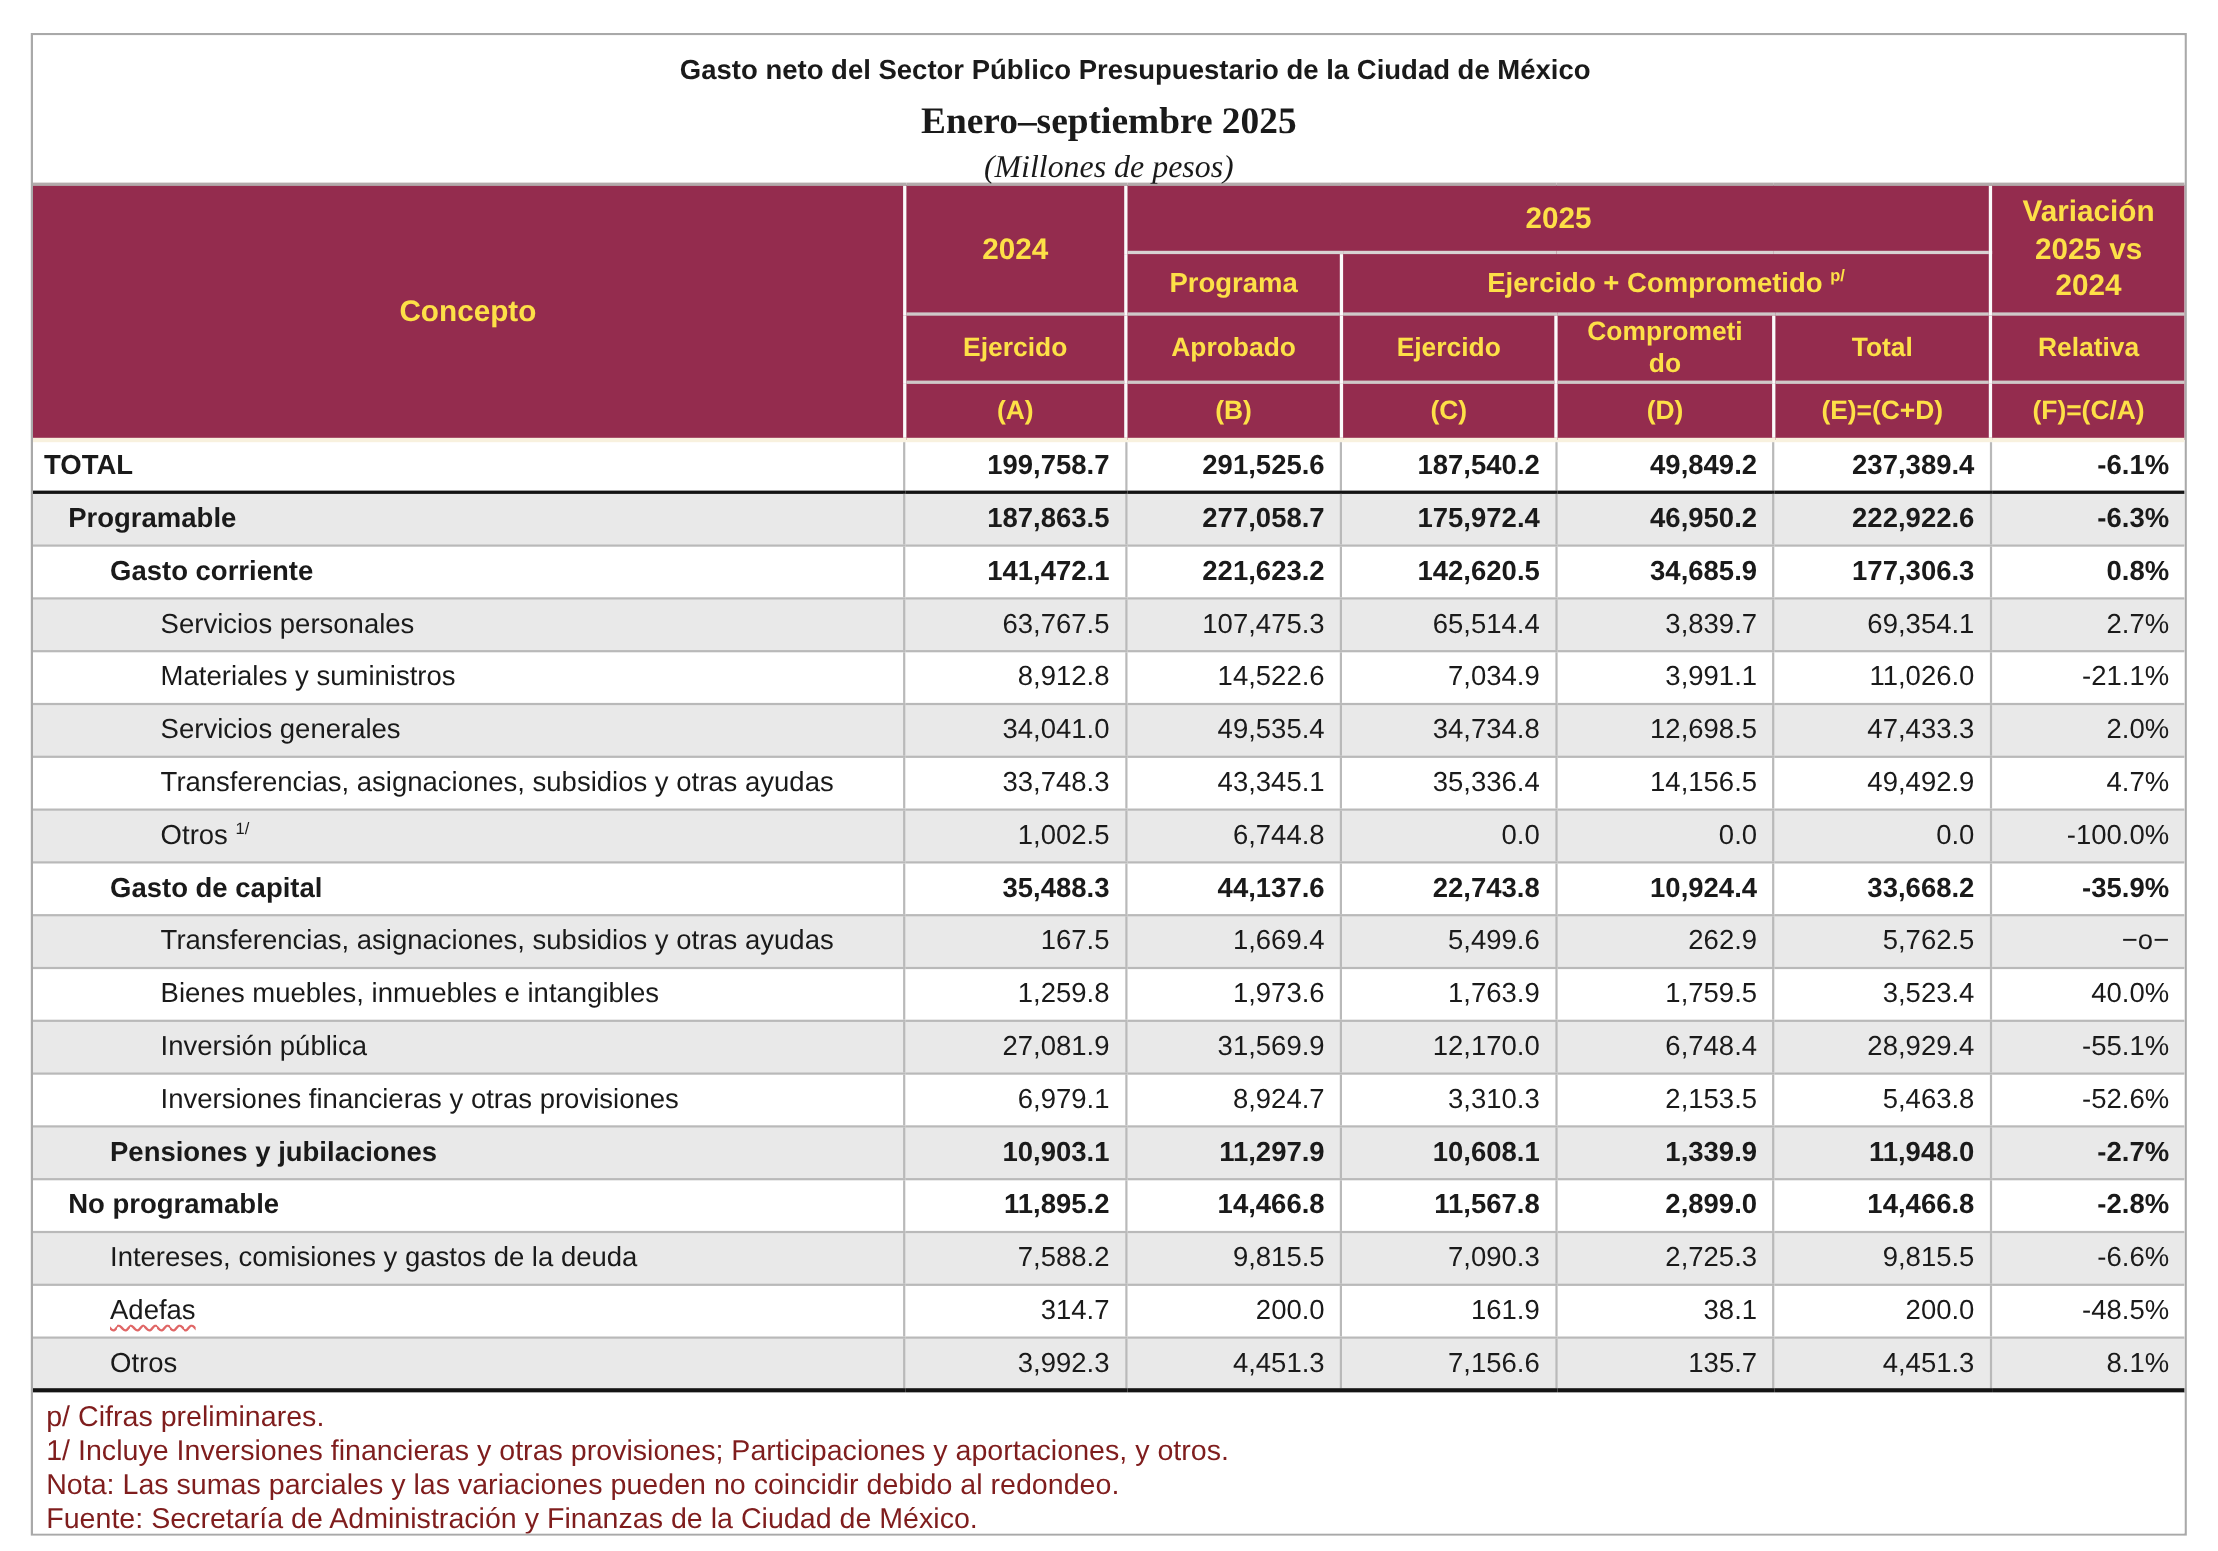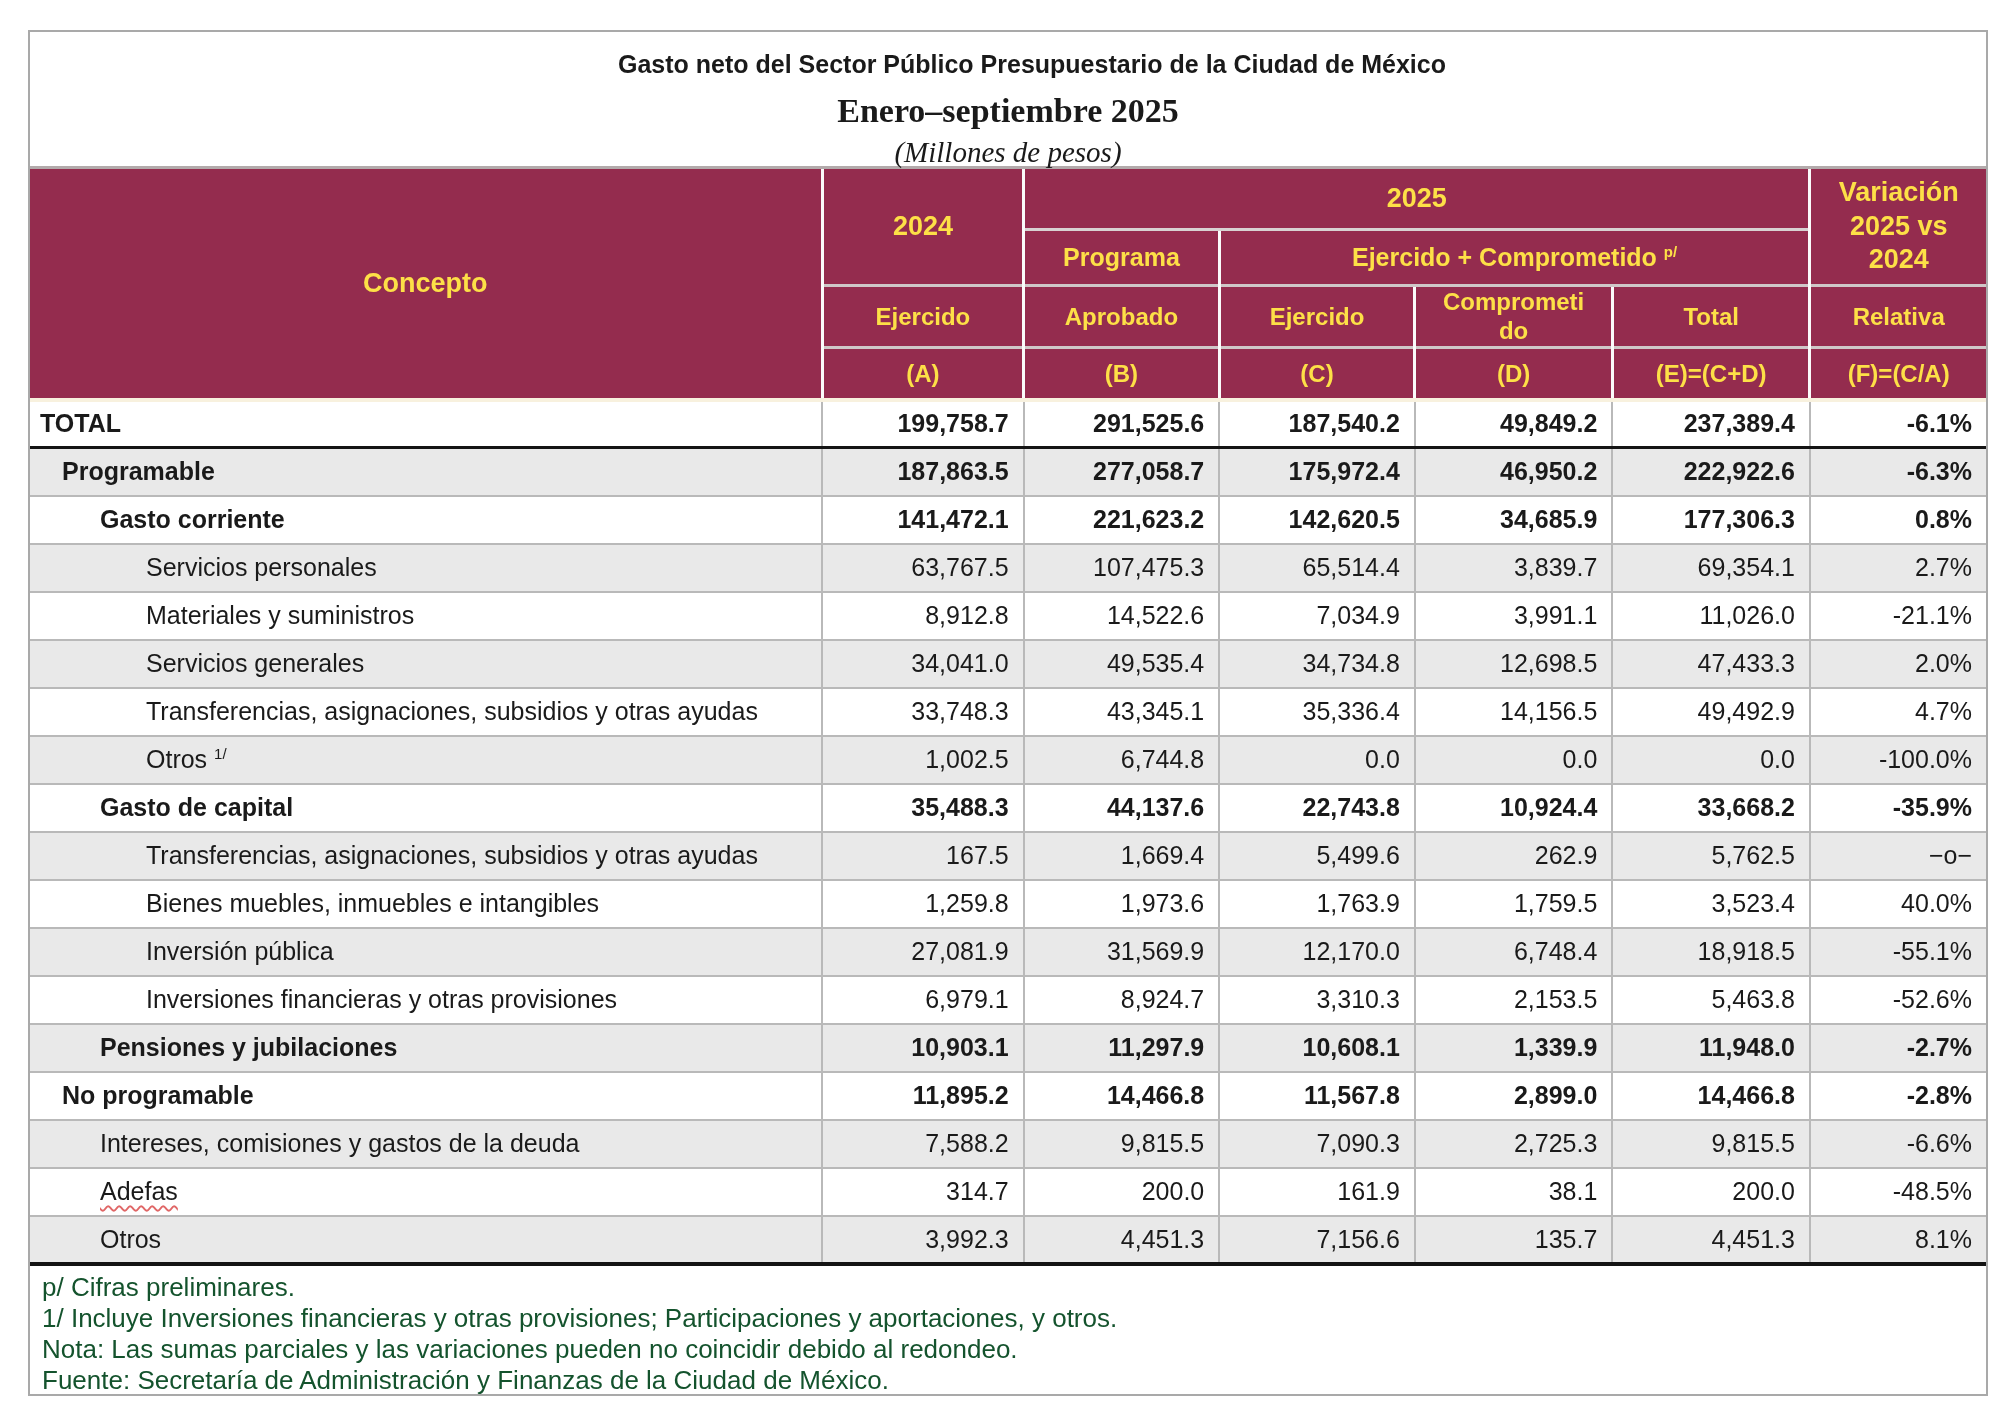--- a/index.html
+++ b/index.html
@@ -51,21 +51,21 @@
   td.num { text-align:right; padding-right:14px; }
   .lvl0{ padding-left:10px; } .lvl1{ padding-left:32px; }
   .lvl2{ padding-left:70px; } .lvl3{ padding-left:116px; }
   td.lbl sup { font-size:15px; vertical-align:super; }
   .misspell {
     text-decoration-line:underline; text-decoration-style:wavy;
     text-decoration-color:#e06666; text-decoration-thickness:2px; text-underline-offset:5px;
   }
   
   .footnotes { padding:6px 0 0 12px; background:#fff; }
-  .footnotes div { font-size:26px; line-height:31px; color:#14532d; }
+  .footnotes div { font-size:26px; line-height:31px; color:#7f1d1d; }
 </style>
 </head>
 <body>
 
 <div class="page">
   <div class="frame">
 
     <div class="title-block">
       <div class="title-line1">Gasto neto del Sector Público Presupuestario de la Ciudad de México</div>
       <div class="title-line2">Enero–septiembre 2025</div>
@@ -209,21 +209,21 @@
           <td class="num">1,759.5</td>
           <td class="num">3,523.4</td>
           <td class="num">40.0%</td>
         </tr>
         <tr class="shade">
           <td class="lbl lvl3"><span>Inversión pública</span></td>
           <td class="num">27,081.9</td>
           <td class="num">31,569.9</td>
           <td class="num">12,170.0</td>
           <td class="num">6,748.4</td>
-          <td class="num">18,918.5</td>
+          <td class="num">28,929.4</td>
           <td class="num">-55.1%</td>
         </tr>
         <tr>
           <td class="lbl lvl3"><span>Inversiones financieras y otras provisiones</span></td>
           <td class="num">6,979.1</td>
           <td class="num">8,924.7</td>
           <td class="num">3,310.3</td>
           <td class="num">2,153.5</td>
           <td class="num">5,463.8</td>
           <td class="num">-52.6%</td>

